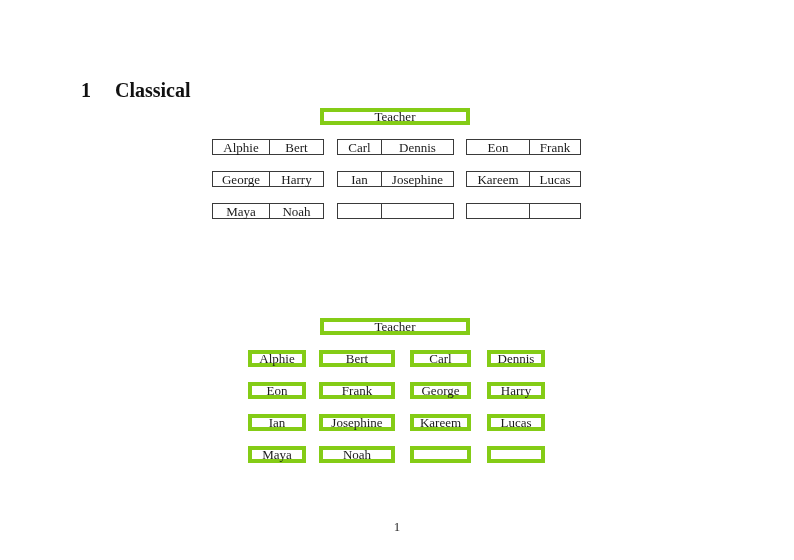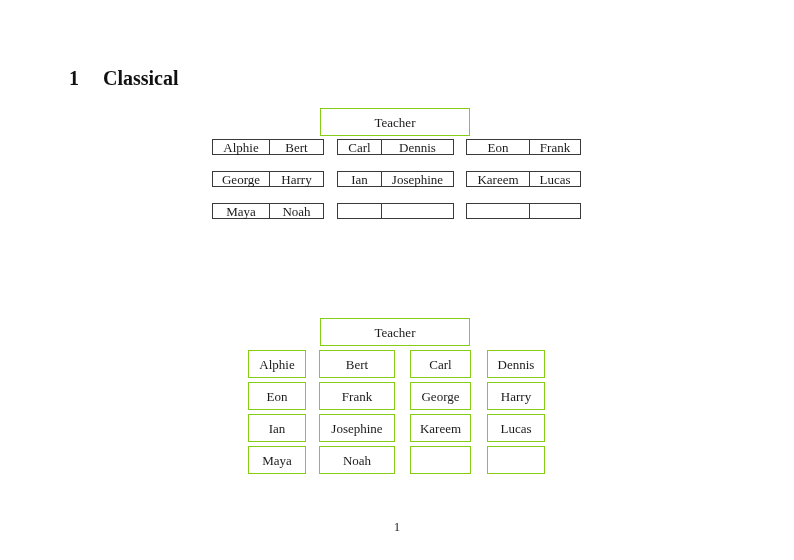--- a/index.html
+++ b/index.html
@@ -12,39 +12,39 @@
     width: 794px;
     height: 560px;
     background: #ffffff;
     font-family: "Liberation Serif", "DejaVu Serif", serif;
     color: #1a1a1a;
     overflow: hidden;
   }
   .heading {
     position: absolute;
     left: 65px;
-    margin: 4px;
+    margin: 16px;
     font-size: 20px;
     font-weight: bold;
     line-height: 22px;
     color: #111111;
     white-space: nowrap;
   }
   .sec-classical { top: 63px; }
   .sec-distributed { top: 274px; }
   .sec-num {
     display: inline-block;
     width: 34px;
   }
   
   .box {
     position: absolute;
     box-sizing: border-box;
-    height: 28px;
-    border: 1px solid #84cc16;
+    height: 17px;
+    border: 4px solid #84cc16;
     background: #ffffff;
     display: flex;
     align-items: center;
     justify-content: center;
     font-size: 13px;
     line-height: 13px;
     white-space: nowrap;
   }
   .teacher { left: 320px; width: 150px; }
   .t1 { top: 108px; }

